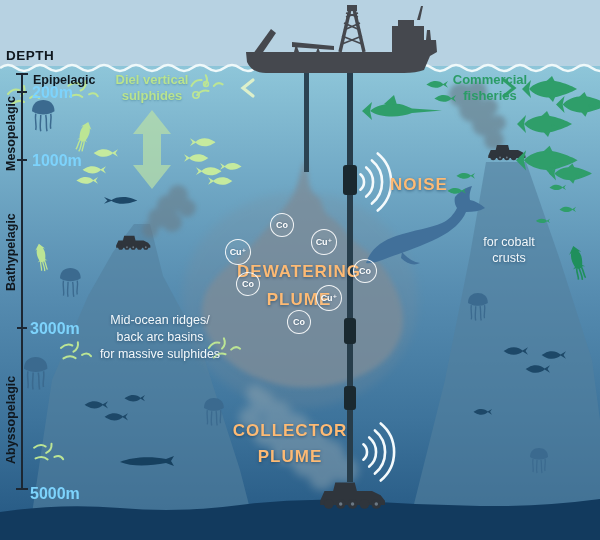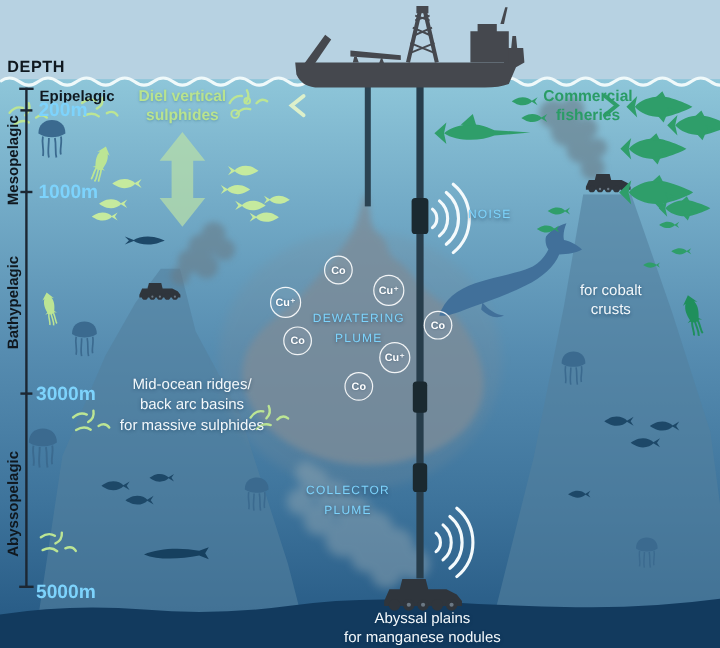--- a/index.html
+++ b/index.html
@@ -2,21 +2,21 @@
 <html><head>
 <meta charset="utf-8">
 <style>
   html,body{margin:0;padding:0;background:#0d2b44;}
   .scene{position:relative;width:600px;height:540px;overflow:hidden;
          font-family:"Liberation Sans","DejaVu Sans",sans-serif;}
   .scene svg{position:absolute;left:0;top:0;}
   .lbl{position:absolute;text-align:center;line-height:1.25;}
   .lbl span{display:block;}
   .white{color:#f3f8fb;text-shadow:0 1px 3px rgba(5,40,70,.45);font-size:12.5px;}
-  .whiteb{color:#7dd3fc;font-weight:400;letter-spacing:1px;font-size:10px;
+  .whiteb{color:#fdba74;font-weight:700;letter-spacing:1px;font-size:17px;
           text-shadow:0 1px 3px rgba(5,40,70,.5);}
   .greenb{color:#2a9c66;font-weight:700;font-size:13px;}
   .ltgreenb{color:#b9e38f;font-weight:700;font-size:13px;text-shadow:0 1px 2px rgba(30,90,110,.35);}
   .axis-line{position:absolute;left:21px;top:73px;width:2px;height:417px;background:#1c2733;}
   .tick{position:absolute;height:2px;background:#1c2733;left:17px;width:10px;}
   .axis-title{position:absolute;left:6px;top:48px;font-size:13.5px;font-weight:800;
               letter-spacing:.5px;color:#10181f;}
   .zone-h{position:absolute;left:33px;top:73px;font-size:12.5px;font-weight:800;color:#10181f;}
   .zone-v{position:absolute;left:4px;white-space:nowrap;font-size:12.5px;font-weight:800;
           color:#10181f;transform:rotate(-90deg);transform-origin:left top;}
@@ -284,36 +284,32 @@
 </div>
 <div class="lbl greenb" style="left:429px;top:72px;width:122px">
   <span>Commercial</span>
   <span>fisheries</span>
 </div>
 <div class="lbl whiteb noise">NOISE</div>
 <div class="lbl whiteb" style="left:228px;top:258px;width:142px;line-height:1.65">
   <span>DEWATERING</span>
   <span>PLUME</span>
 </div>
-<div class="lbl whiteb" style="left:224px;top:402px;width:132px;line-height:1.55">
+<div class="lbl whiteb" style="left:224px;top:418px;width:132px;line-height:1.55">
   <span>COLLECTOR</span>
   <span>PLUME</span>
 </div>
 <div class="lbl white" style="left:452px;top:234px;width:114px;line-height:1.3">
   <span>for cobalt</span>
   <span>crusts</span>
 </div>
 <div class="lbl white" style="left:70px;top:312px;width:180px;line-height:1.35">
   <span>Mid-ocean ridges/</span>
   <span>back arc basins</span>
   <span>for massive sulphides</span>
-</div>
-<div class="lbl white" style="left:252px;top:507px;width:200px;line-height:1.3">
-  <span>Abyssal plains</span>
-  <span>for manganese nodules</span>
 </div>
 
 <div class="chip" style="left:270px;top:213px;width:22px;height:22px">Co</div>
 <div class="chip" style="left:311px;top:229px;width:24px;height:24px">Cu⁺</div>
 <div class="chip" style="left:225px;top:239px;width:24px;height:24px">Cu⁺</div>
 <div class="chip" style="left:353px;top:259px;width:22px;height:22px">Co</div>
 <div class="chip" style="left:236px;top:272px;width:22px;height:22px">Co</div>
 <div class="chip" style="left:316px;top:285px;width:24px;height:24px">Cu⁺</div>
 <div class="chip" style="left:287px;top:310px;width:22px;height:22px">Co</div>
 

